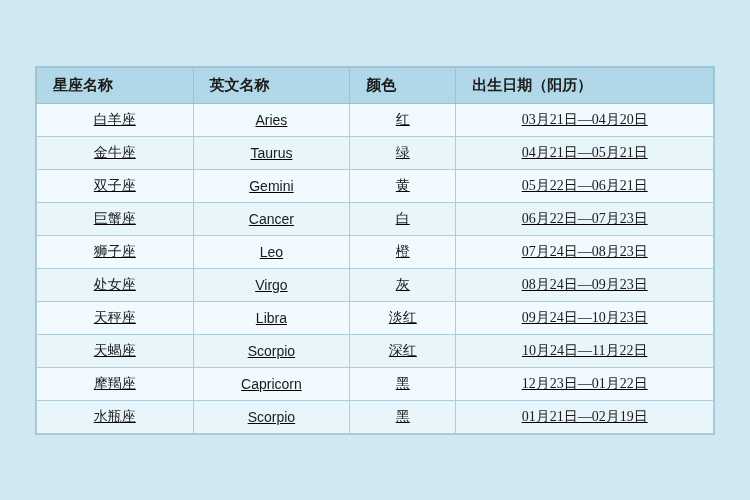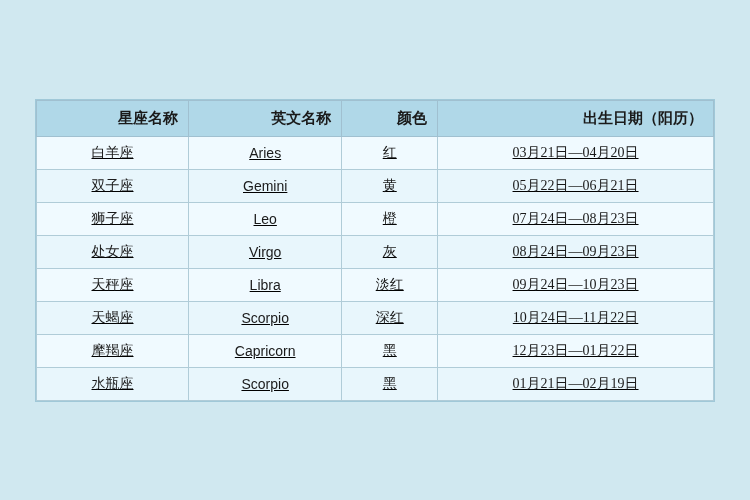--- a/index.html
+++ b/index.html
@@ -28,22 +28,22 @@
       width: 100%;
       border-collapse: collapse;
     }
 
     thead tr {
       background-color: #b0d8e8;
     }
 
     thead th {
       border: 1px solid #a0c0d0;
-      padding: 8px 10px;
-      text-align: right;
+      padding: 8px 16px;
+      text-align: left;
       font-size: 15px;
       font-weight: bold;
       color: #1a1a1a;
     }
 
     tbody tr {
       background-color: #f0faff;
       text-decoration: underline;
     }
 
@@ -83,24 +83,36 @@
       </tr>
     </thead>
     <tbody id="table-body">
     <tr>
           <td>白羊座</td>
           <td>Aries</td>
           <td>红</td>
           <td>03月21日—04月20日</td>
         </tr>
         <tr>
+          <td>金牛座</td>
+          <td>Taurus</td>
+          <td>绿</td>
+          <td>04月21日—05月21日</td>
+        </tr>
+        <tr>
           <td>双子座</td>
           <td>Gemini</td>
           <td>黄</td>
           <td>05月22日—06月21日</td>
+        </tr>
+        <tr>
+          <td>巨蟹座</td>
+          <td>Cancer</td>
+          <td>白</td>
+          <td>06月22日—07月23日</td>
         </tr>
         <tr>
           <td>狮子座</td>
           <td>Leo</td>
           <td>橙</td>
           <td>07月24日—08月23日</td>
         </tr>
         <tr>
           <td>处女座</td>
           <td>Virgo</td>

